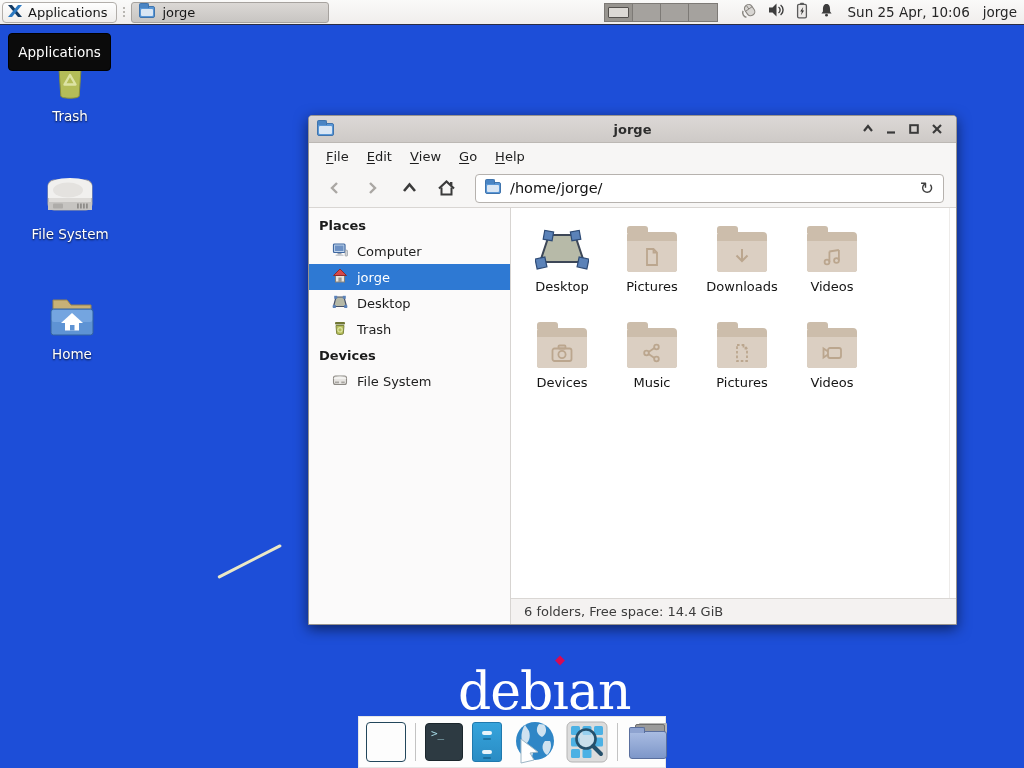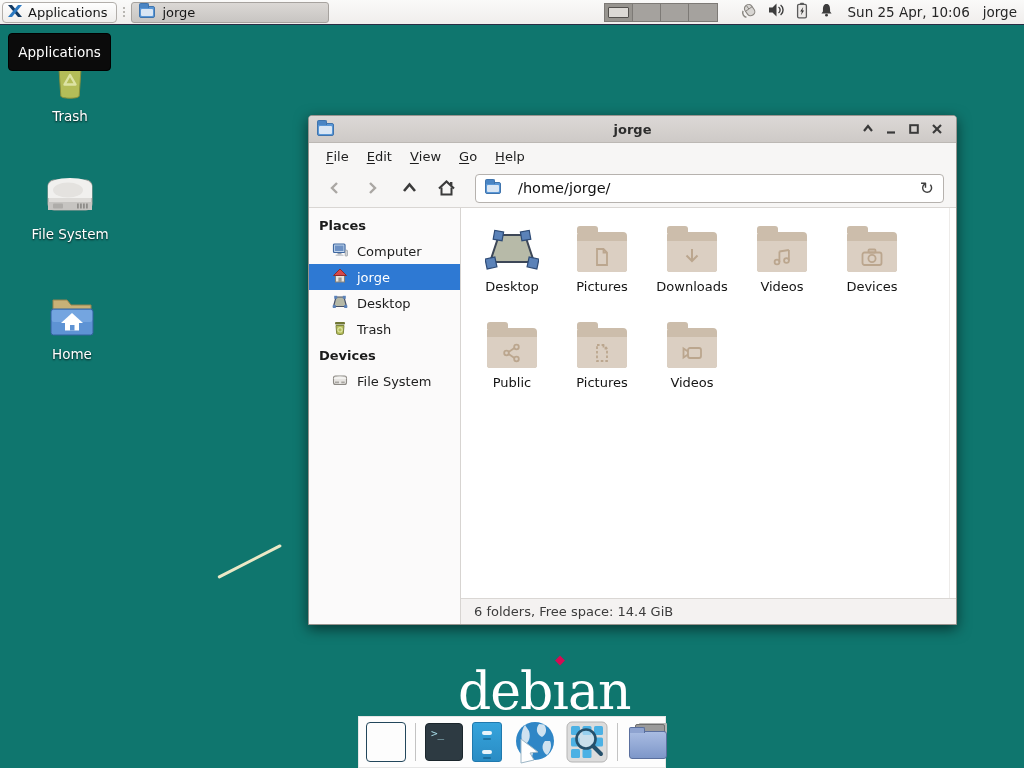--- a/index.html
+++ b/index.html
@@ -1,18 +1,18 @@
 <!DOCTYPE html>
 <html><head>
 <meta charset="utf-8">
 <style>
   * { margin:0; padding:0; box-sizing:border-box; }
   html,body { width:1024px; height:768px; overflow:hidden; }
   body { font-family:"DejaVu Sans",sans-serif; }
-  .screen { position:relative; width:1024px; height:768px; background:#0f766e; overflow:hidden; }
+  .screen { position:relative; width:1024px; height:768px; background:#1d4ed8; overflow:hidden; }
 
   
   .panel { position:absolute; left:0; top:0; width:1024px; height:25px;
            background:linear-gradient(#fafaf9,#f0eeec); display:flex; align-items:center;
            border-bottom:1px solid #2a2d44; z-index:40; }
   .app-btn { margin-left:2px; height:21px; display:flex; align-items:center; gap:5px;
              padding:0 9px 0 4px; border:1px solid #b2aeaa; border-radius:4px;
              background:linear-gradient(#fefefe,#efedeb); font-size:13px; color:#161616; }
   .grip { width:8px; height:16px; margin-left:3px; display:flex; flex-direction:column;
           align-items:center; justify-content:center; gap:2px; }
@@ -67,25 +67,25 @@
               font-size:13px; color:#2c2c2c; pointer-events:none; }
   .tb-buttons { margin-left:auto; display:flex; align-items:center; z-index:1; }
   .tb-btn { width:23px; height:22px; display:flex; align-items:center; justify-content:center; }
   .menubar { height:26px; flex:none; background:#f7f6f5; display:flex; align-items:center; padding-left:8px; }
   .menu-item { padding:0 9px; font-size:13px; color:#1e1e1e; height:100%; display:flex; align-items:center; }
   .menu-item u { text-underline-offset:2px; }
   .toolbar { height:39px; flex:none; background:#f7f6f5; border-bottom:1px solid #d9d6d3;
              display:flex; align-items:center; padding:0 12px 0 16px; }
   .nav-btn { width:20px; height:24px; display:flex; align-items:center; justify-content:center; margin-right:17px; }
   .path-entry { flex:1; height:29px; margin-left:2px; background:#fff; border:1px solid #b6b2ae;
-                border-radius:4px; display:flex; align-items:center; padding:0 9px; gap:17px;
+                border-radius:4px; display:flex; align-items:center; padding:0 9px; gap:9px;
                 font-size:14.5px; color:#111; }
   .refresh { margin-left:auto; font-size:17px; color:#3f3f3f; line-height:1; }
   .win-body { flex:1; display:flex; min-height:0; }
-  .sidebar { width:152px; flex:none; background:#fbfafa; border-right:1px solid #d7d4d1; padding-top:4px; }
+  .sidebar { width:202px; flex:none; background:#fbfafa; border-right:1px solid #d7d4d1; padding-top:4px; }
   .sb-header { height:26px; display:flex; align-items:center; padding-left:10px;
                font-weight:bold; font-size:13px; color:#1b1b1b; }
   .sb-item { height:26px; display:flex; align-items:center; padding-left:23px; gap:9px;
              font-size:13px; color:#1d1d1d; }
   .sb-item svg { flex:none; }
   .sb-item.selected { background:#2e79d3; color:#fff; }
   .main-col { flex:1; display:flex; flex-direction:column; min-width:0; }
   .files { flex:1; background:#fff; position:relative; display:flex; flex-wrap:wrap;
            align-content:flex-start; padding:6px 0 0 6px; }
   .scroll-line { position:absolute; right:6px; top:0; bottom:0; width:1px; background:#edebe9; }
@@ -473,21 +473,21 @@
               <svg width="24" height="24" viewBox="0 0 24 24" fill="none" stroke="#bba68e" stroke-width="1.8">
                 <circle cx="6.5" cy="12" r="2.3"></circle>
                       <circle cx="16.5" cy="6" r="2.3"></circle>
                       <circle cx="16.5" cy="18" r="2.3"></circle>
                 <line x1="8.6" y1="11" x2="14.4" y2="7"></line>
                       <line x1="8.6" y1="13" x2="14.4" y2="17"></line>
               </svg>
             </span>
                 </span>
               </span>
-            <span class="lbl">Public</span>
+            <span class="lbl">Music</span>
           </div>
 
           <div class="file-cell">
             <span class="icon-area">
                 <span class="folder48">
                   <span class="inner">
               <svg width="24" height="24" viewBox="0 0 24 24" fill="none" stroke="#bba68e" stroke-width="1.8" stroke-dasharray="2.6 2">
                 <path d="M7,4 L13.5,4 L17,7.5 L17,20 L7,20 Z"></path>
                       <path d="M13.5,4 L13.5,7.5 L17,7.5"></path>
               </svg>

